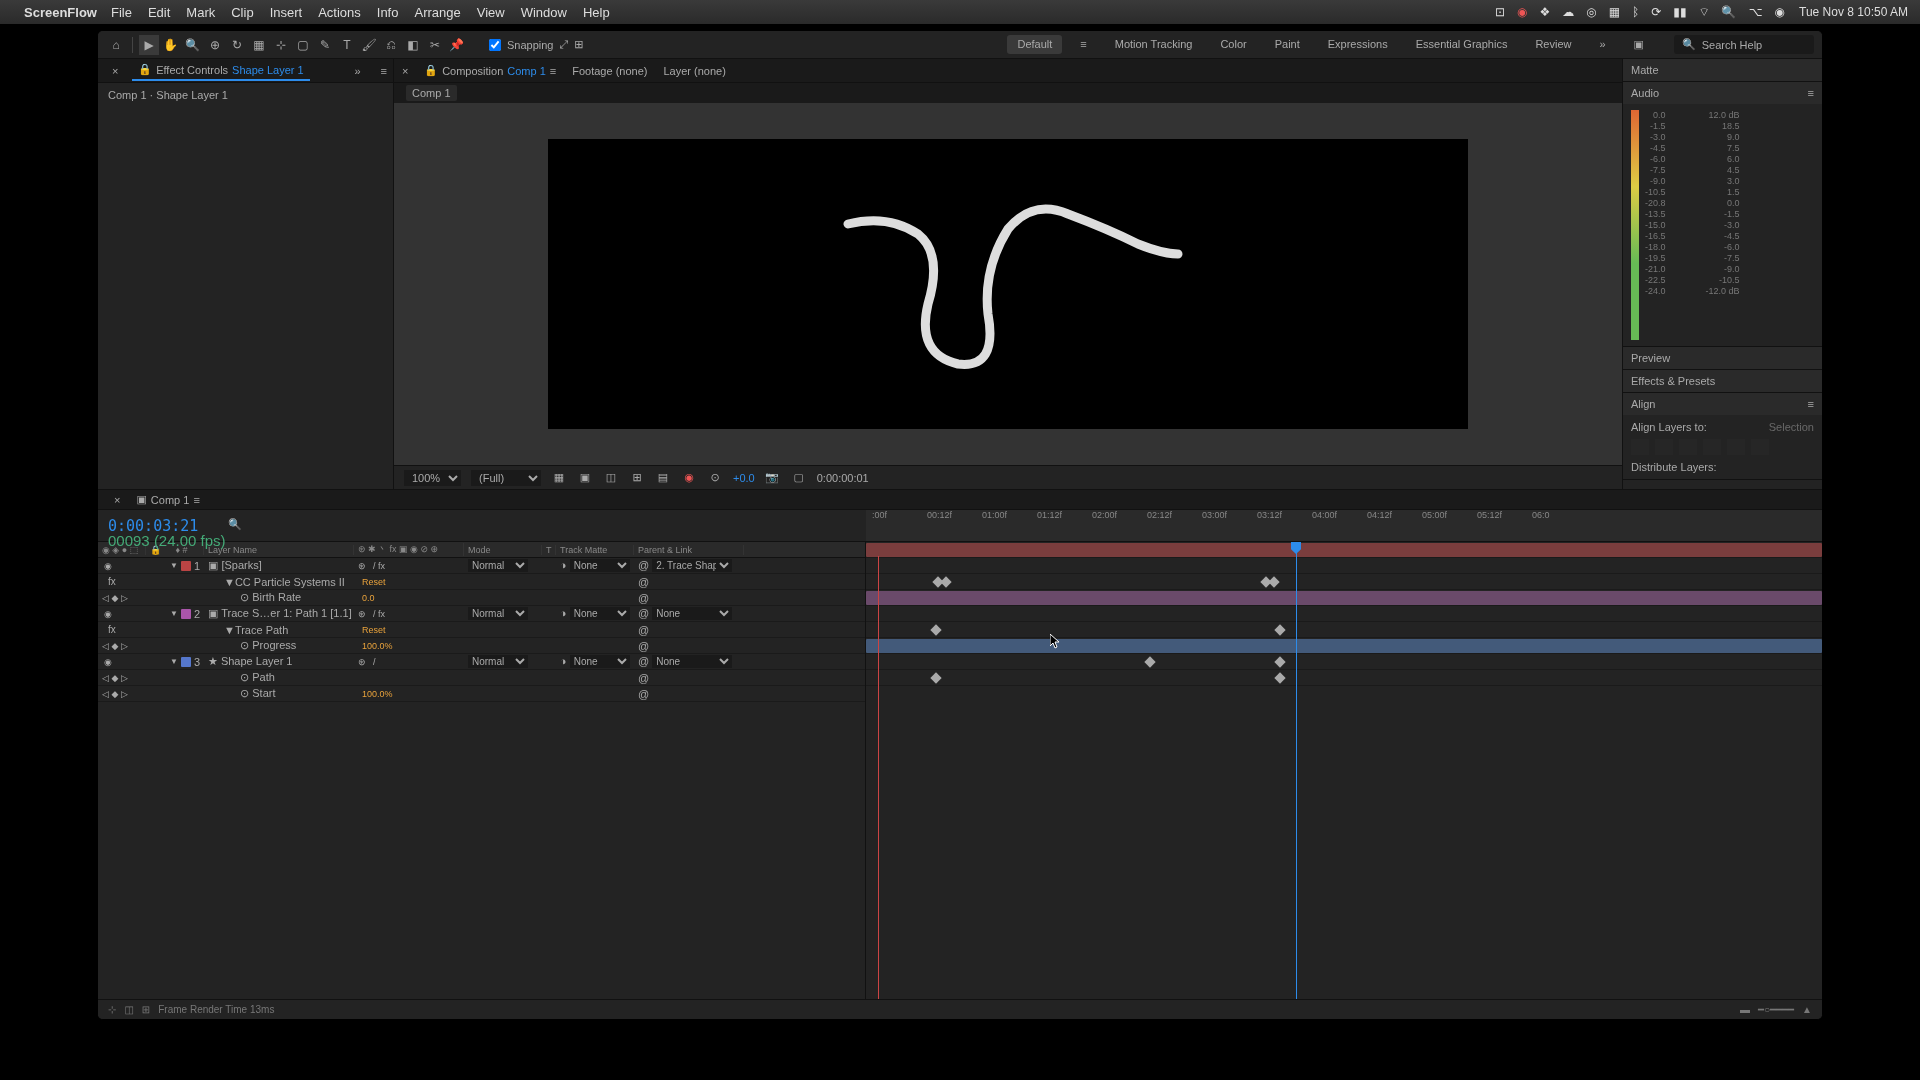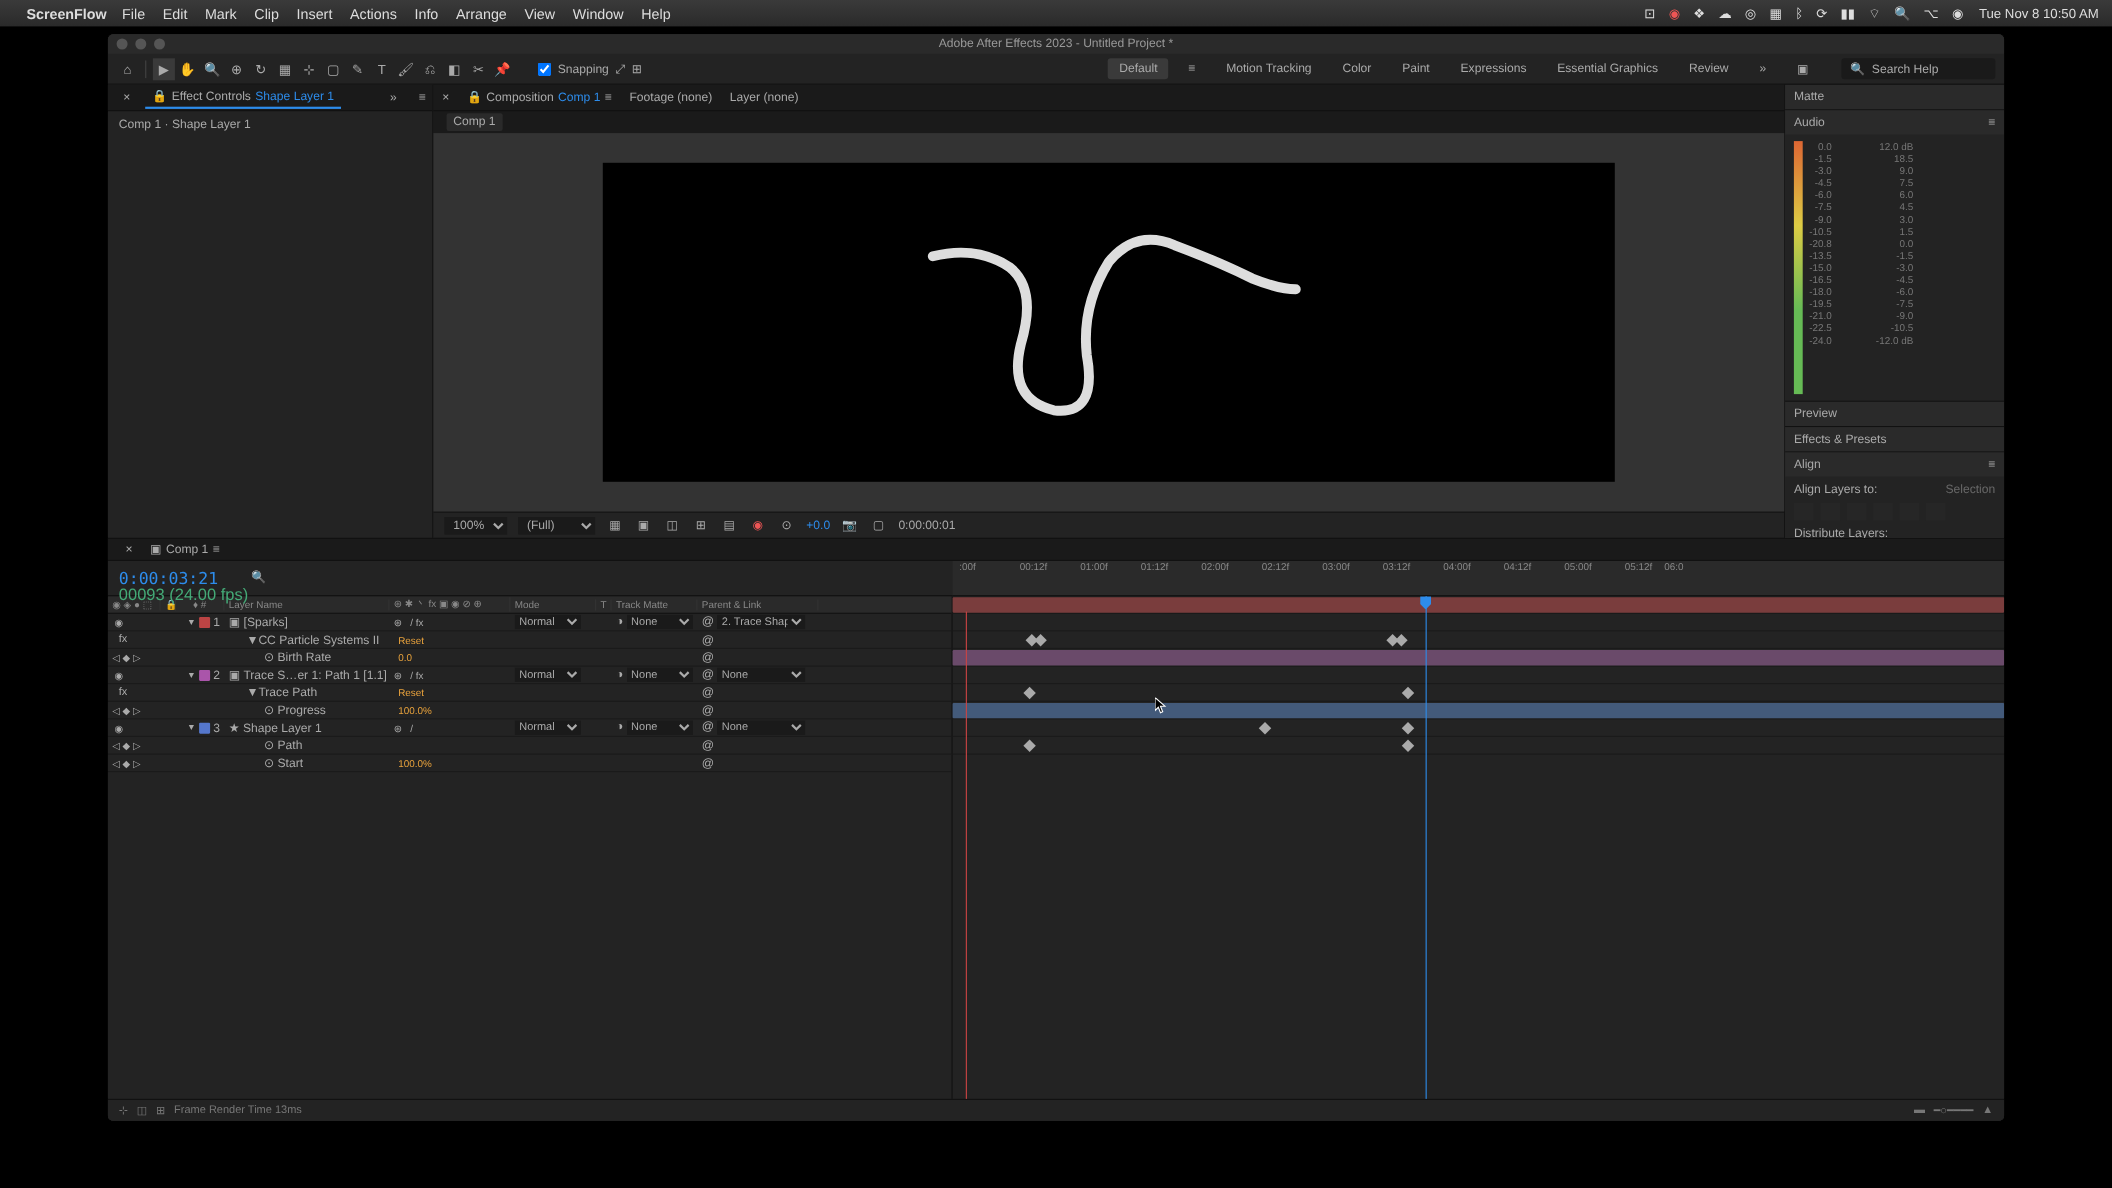--- a/index.html
+++ b/index.html
@@ -137,28 +137,20 @@
   <span class="status-icon">⟳</span>
   <span class="status-icon">▮▮</span>
   <span class="status-icon">⌔</span>
   <span class="status-icon">🔍</span>
   <span class="status-icon">⌥</span>
   <span class="status-icon">◉</span>
   <span class="datetime">Tue Nov 8  10:50 AM</span>
 </div>
 
 <div class="app-window">
-  <div class="titlebar">
-    <div class="traffic-lights">
-        <span></span>
-        <span></span>
-        <span></span>
-      </div>
-    <span>Adobe After Effects 2023 - Untitled Project *</span>
-  </div>
 
   <div class="toolbar">
     <span class="tool-btn">⌂</span>
     <span class="tool-sep"></span>
     <span class="tool-btn active">▶</span>
     <span class="tool-btn">✋</span>
     <span class="tool-btn">🔍</span>
     <span class="tool-btn">⊕</span>
     <span class="tool-btn">↻</span>
     <span class="tool-btn">▦</span>
@@ -536,21 +528,21 @@
               <div class="tl-mark" style="left: 116px;">01:00f</div>
               <div class="tl-mark" style="left: 171px;">01:12f</div>
               <div class="tl-mark" style="left: 226px;">02:00f</div>
               <div class="tl-mark" style="left: 281px;">02:12f</div>
               <div class="tl-mark" style="left: 336px;">03:00f</div>
               <div class="tl-mark" style="left: 391px; text-align: center;">03:12f</div>
               <div class="tl-mark" style="left: 446px;">04:00f</div>
               <div class="tl-mark" style="left: 501px;">04:12f</div>
               <div class="tl-mark" style="left: 556px;">05:00f</div>
               <div class="tl-mark" style="left: 611px;">05:12f</div>
-              <div class="tl-mark" style="left: 647px;">06:0</div>
+              <div class="tl-mark" style="left: 666px;">06:0</div>
             </div>
         </div>
         <div class="tl-tracks" id="tl-tracks">
           <div class="tl-redhead" style="left:12px"></div>
           <div class="tl-playhead" style="left:430px"></div>
         <div class="tl-track">
               <div class="tl-bar" style="left: 0px; right: 0px; background: rgb(122, 61, 61);"></div>
             </div>
             <div class="tl-track"></div>
             <div class="tl-track">

